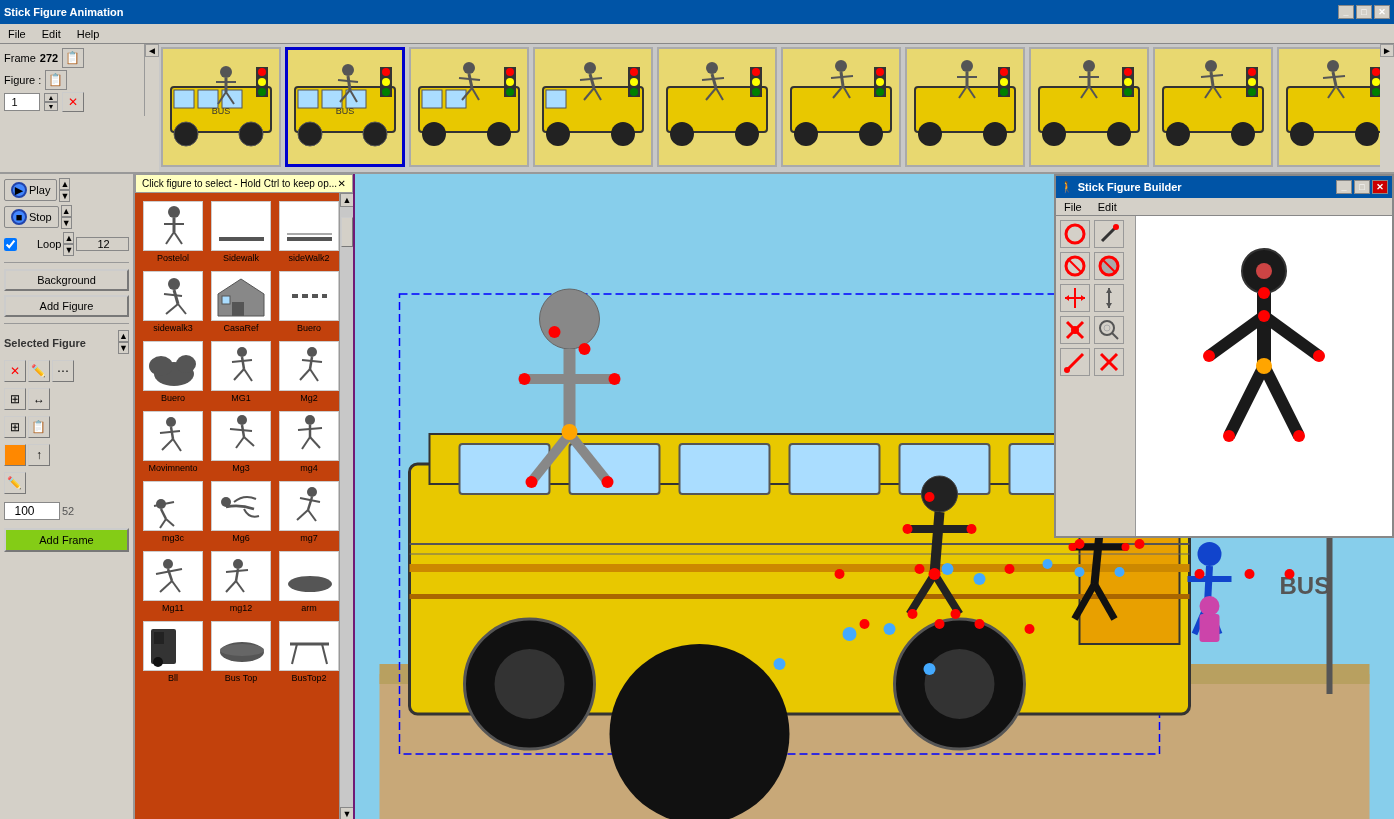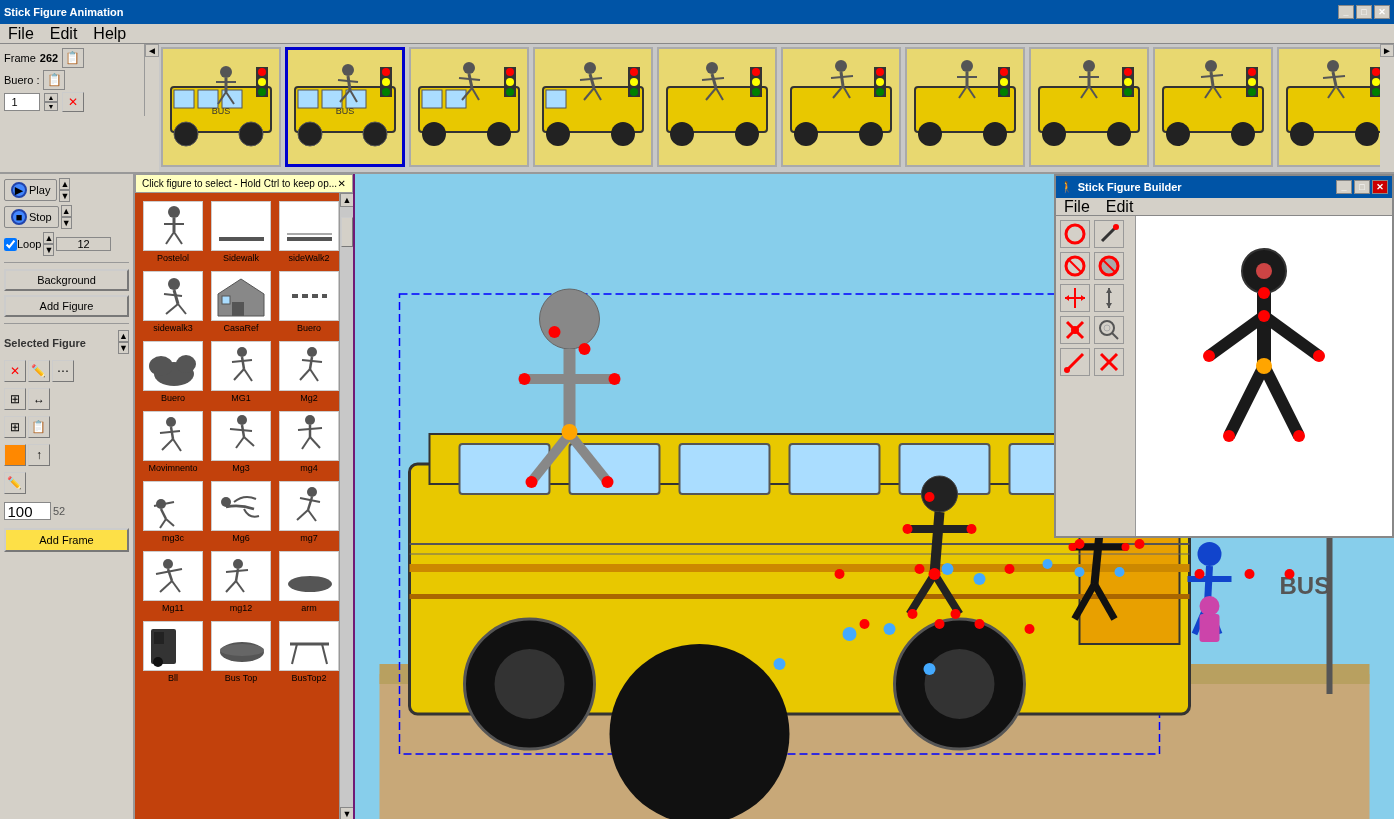--- a/index.html
+++ b/index.html
@@ -5,21 +5,21 @@
     * { box-sizing: border-box; margin: 0; padding: 0; }
     body { font-family: 'Segoe UI', Tahoma, Arial, sans-serif; font-size: 11px; background: #d4d0c8; overflow: hidden; width: 1394px; height: 819px; }
     
     
     .title-bar { height: 22px; background: #0054a6; display: flex; align-items: center; justify-content: space-between; padding: 12px 4px; color: white; font-size: 11px; font-weight: bold; }
     .title-bar-controls { display: flex; gap: 2px; }
     .title-btn { width: 16px; height: 14px; background: #d4d0c8; border: 1px solid #888; font-size: 9px; display: flex; align-items: center; justify-content: center; cursor: pointer; }
 
     
     .menu-bar { height: 20px; background: #d4d0c8; border-bottom: 1px solid #888; display: flex; align-items: center; padding: 0 4px; gap: 8px; }
-    .menu-item { font-size: 16px; cursor: pointer; padding: 1px 4px; }
+    .menu-item { font-size: 11px; cursor: pointer; padding: 1px 4px; }
 
     
     .frame-toolbar { height: 130px; background: #d4d0c8; border-bottom: 2px solid #999; display: flex; align-items: flex-start; }
     .frame-info { width: 145px; padding: 4px; border-right: 1px solid #999; display: flex; flex-direction: column; gap: 2px; }
     .frame-info-row { display: flex; align-items: center; gap: 4px; font-size: 11px; }
     .frame-scroll { flex: 1; overflow: hidden; position: relative; }
     .frame-strip { display: flex; height: 128px; overflow-x: auto; background: #c8c8c8; }
     .frame-thumb { width: 120px; min-width: 120px; height: 120px; border: 2px solid #aaa; margin: 3px 2px; background: #e8d870; display: flex; align-items: center; justify-content: center; position: relative; overflow: hidden; cursor: pointer; }
     .frame-thumb.active { border: 3px solid #0000cc; }
     .scroll-arrow { width: 14px; background: #d4d0c8; border: 1px solid #999; display: flex; align-items: center; justify-content: center; cursor: pointer; font-size: 10px; }
@@ -27,31 +27,31 @@
     
     .main-area { display: flex; height: calc(819px - 22px - 20px - 130px); }
 
     
     .left-panel { width: 135px; background: #d4d0c8; border-right: 2px solid #999; padding: 4px; display: flex; flex-direction: column; gap: 4px; }
     .play-controls { display: flex; flex-direction: column; gap: 3px; }
     .play-btn { display: flex; align-items: center; gap: 2px; background: #d4d0c8; border: 1px solid #888; padding: 2px 6px; cursor: pointer; font-size: 11px; border-radius: 2px; }
     .circle-icon { width: 16px; height: 16px; border-radius: 50%; border: 2px solid; display: flex; align-items: center; justify-content: center; }
     .play-icon { background: #4488ff; border-color: #2244aa; }
     .stop-icon { background: #4488ff; border-color: #2244aa; }
-    .checkbox-row { display: flex; align-items: center; gap: 0; }
+    .checkbox-row { display: flex; align-items: center; gap: 20px; }
     .num-box { width: 28px; height: 18px; border: 1px solid #888; background: white; text-align: center; font-size: 11px; }
     .panel-btn { background: #d4d0c8; border: 2px outset #ccc; padding: 3px 6px; font-size: 11px; cursor: pointer; width: 100%; text-align: center; }
     .selected-figure-label { font-size: 11px; font-weight: bold; color: #333; margin-top: 2px; }
     .figure-tools { display: flex; flex-wrap: wrap; gap: 2px; margin-top: 2px; }
     .tool-btn { width: 22px; height: 22px; background: #d4d0c8; border: 1px outset #ccc; display: flex; align-items: center; justify-content: center; cursor: pointer; font-size: 12px; }
     .tool-btn.red { color: red; }
     .zoom-row { display: flex; align-items: center; gap: 2px; margin-top: 4px; }
-    .zoom-input { width: 47px; height: 18px; border: 1px solid #888; background: white; text-align: center; font-size: 15px; }
+    .zoom-input { width: 56px; height: 18px; border: 1px solid #888; background: white; text-align: center; font-size: 12px; }
     .zoom-label { font-size: 11px; color: #555; }
-    .add-frame-btn { background: #fde047; border: 2px outset #ccc; padding: 4px; font-size: 11px; cursor: pointer; width: 100%; text-align: center; margin-top: 4px; }
+    .add-frame-btn { background: #84cc16; border: 2px outset #ccc; padding: 4px; font-size: 11px; cursor: pointer; width: 100%; text-align: center; margin-top: 4px; }
 
     
     .figure-library { width: 220px; background: #d4d0c8; border-right: 2px solid #701a75; display: flex; flex-direction: column; }
     .library-header { background: #ffffc0; border: 1px solid #999; padding: 3px 6px; font-size: 10px; display: flex; justify-content: space-between; align-items: center; }
     .library-scroll { flex: 1; overflow-y: auto; background: #c2410c; display: flex; flex-direction: column; }
     .figure-grid { display: grid; grid-template-columns: repeat(3, 1fr); gap: 4px; padding: 6px; }
     .figure-item { display: flex; flex-direction: column; align-items: center; cursor: pointer; padding: 2px; }
     .figure-preview { width: 60px; height: 50px; display: flex; align-items: center; justify-content: center; background: white; border: 1px solid #ccc; }
     .figure-name { font-size: 9px; text-align: center; margin-top: 2px; }
     .library-scroll-bar { width: 14px; background: #d4d0c8; border-left: 1px solid #999; display: flex; flex-direction: column; }
@@ -99,27 +99,27 @@
 <div class="menu-bar">
   <span class="menu-item">File</span>
   <span class="menu-item">Edit</span>
   <span class="menu-item">Help</span>
 </div>
 
 <div class="frame-toolbar">
   <div class="frame-info">
     <div class="frame-info-row">
       <span>Frame</span>
-      <span style="font-weight:bold;">262</span>
+      <span style="font-weight:bold;">272</span>
       <div style="width:22px;height:20px;border:1px solid #888;background:#d4d0c8;display:flex;align-items:center;justify-content:center;">
         <span style="font-size:12px;">📋</span>
       </div>
     </div>
     <div class="frame-info-row">
-      <span>Buero :</span>
+      <span>Figure :</span>
       <div style="width:22px;height:20px;border:1px solid #888;background:#d4d0c8;display:flex;align-items:center;justify-content:center;">
         <span style="font-size:12px;">📋</span>
       </div>
     </div>
     <div class="frame-info-row">
       <input type="number" class="num-box" value="1" style="width: 36px;">
       <div class="spinner">
         <div class="spin-btn">▲</div>
         <div class="spin-btn">▼</div>
       </div>

